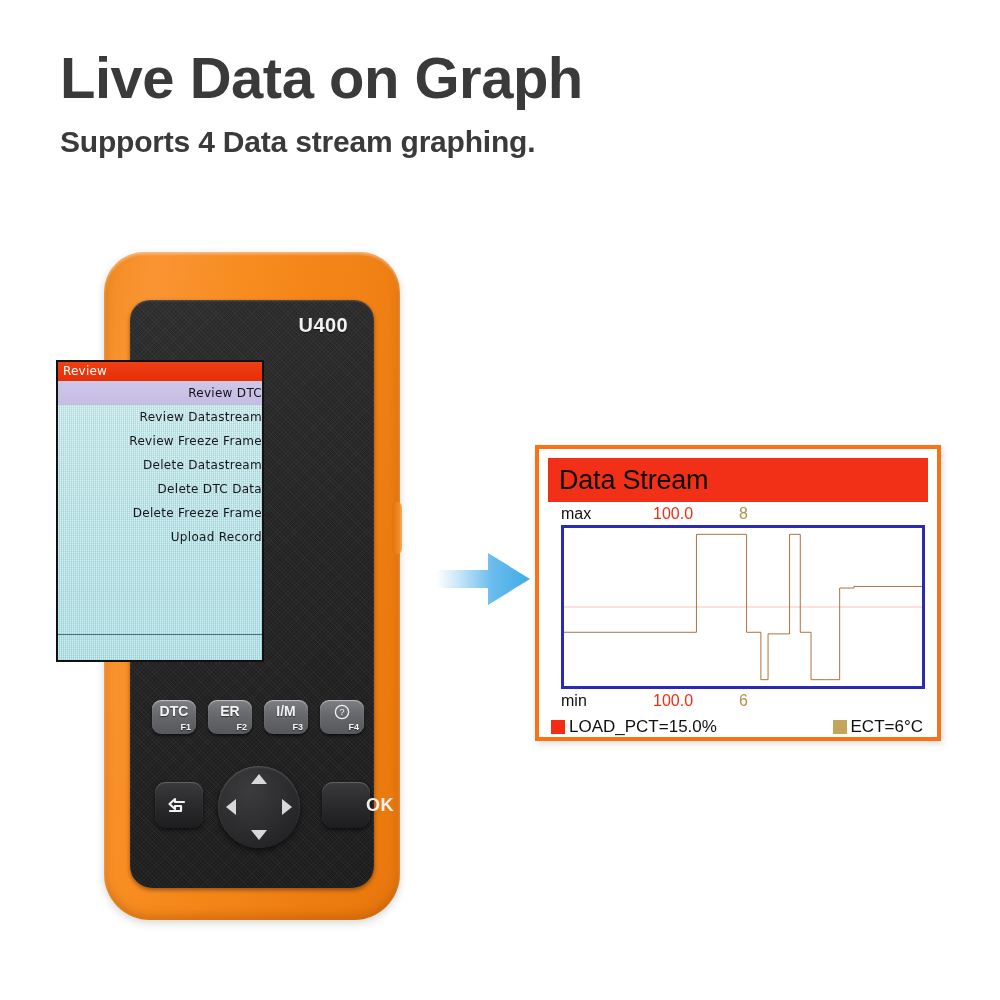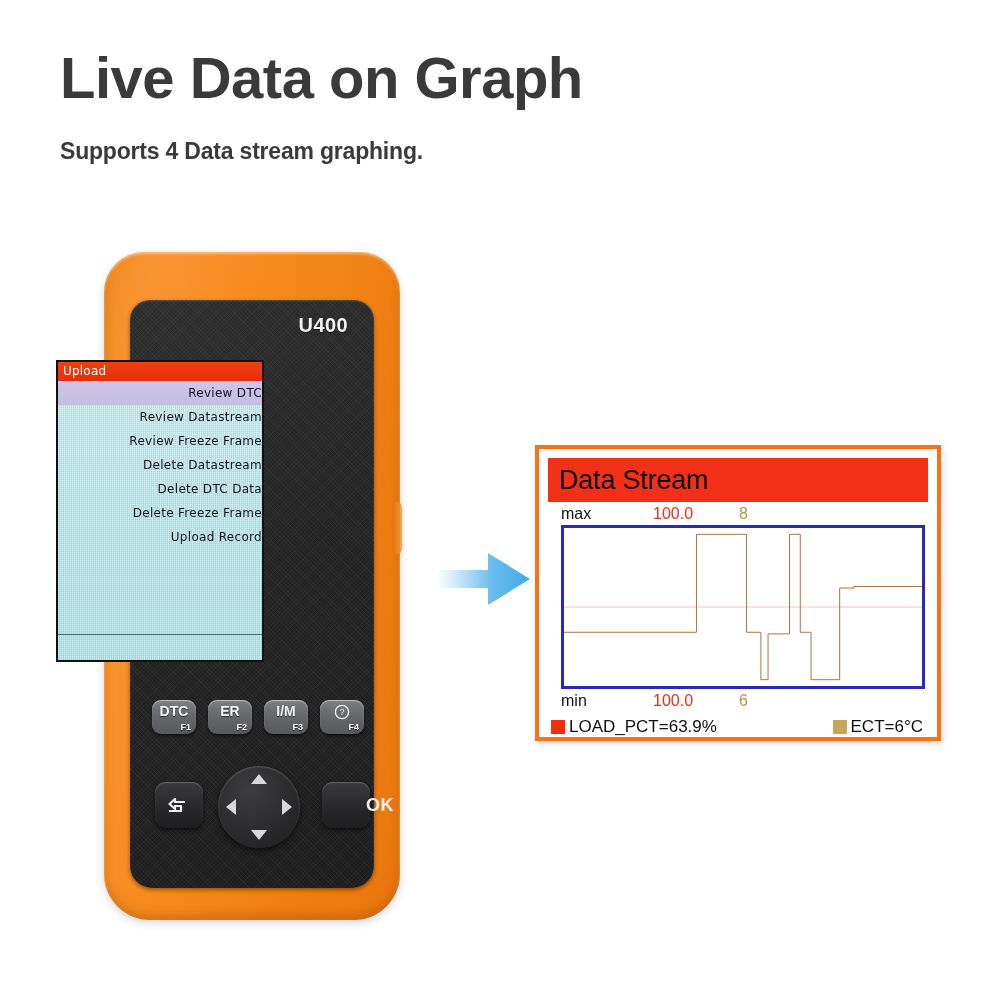--- a/index.html
+++ b/index.html
@@ -14,24 +14,24 @@
   
   #headings { position: absolute; left: 60px; top: 48px; width: 880px; }
   #title {
     font-size: 58px;
     font-weight: bold;
     color: #3a3a3a;
     letter-spacing: -0.5px;
     line-height: 1.05;
   }
   #subtitle {
-    font-size: 23px;
+    font-size: 30px;
     font-weight: bold;
     color: #3a3a3a;
-    margin-top: 29px;
+    margin-top: 16px;
     letter-spacing: -0.2px;
   }
 
   
   #device {
     position: absolute;
     left: 104px;
     top: 252px;
     width: 296px;
     height: 668px;
@@ -286,21 +286,21 @@
   <div class="grip l" style="top:250px;"></div>
   <div class="grip r" style="top:250px;"></div>
 
   <div id="device-front">
     <div id="brand">U400</div>
   </div>
 </div>
 
 <div id="lcd">
   <div id="lcd-scan"></div>
-  <div id="lcd-title">Upload</div>
+  <div id="lcd-title">Review</div>
   <div id="lcd-list">
     <div class="lcd-row sel">Review DTC</div>
     <div class="lcd-row">Review Datastream</div>
     <div class="lcd-row">Review Freeze Frame</div>
     <div class="lcd-row">Delete Datastream</div>
     <div class="lcd-row">Delete DTC Data</div>
     <div class="lcd-row">Delete Freeze Frame</div>
     <div class="lcd-row">Upload Record</div>
   </div>
   <div id="lcd-footer">
@@ -381,21 +381,21 @@
 
   <div class="axis-row">
     <span class="lbl">min</span>
     <span class="v1">100.0</span>
     <span class="v2">6</span>
   </div>
 
   <div id="legend">
     <span class="legend-item">
       <span class="sw load"></span>
-      <span>LOAD_PCT=63.9%</span>
+      <span>LOAD_PCT=15.0%</span>
     </span>
     <span class="spacer"></span>
     <span class="legend-item">
       <span class="sw ect"></span>
       <span>ECT=6°C</span>
     </span>
   </div>
 </div>
 
 </body></html>

